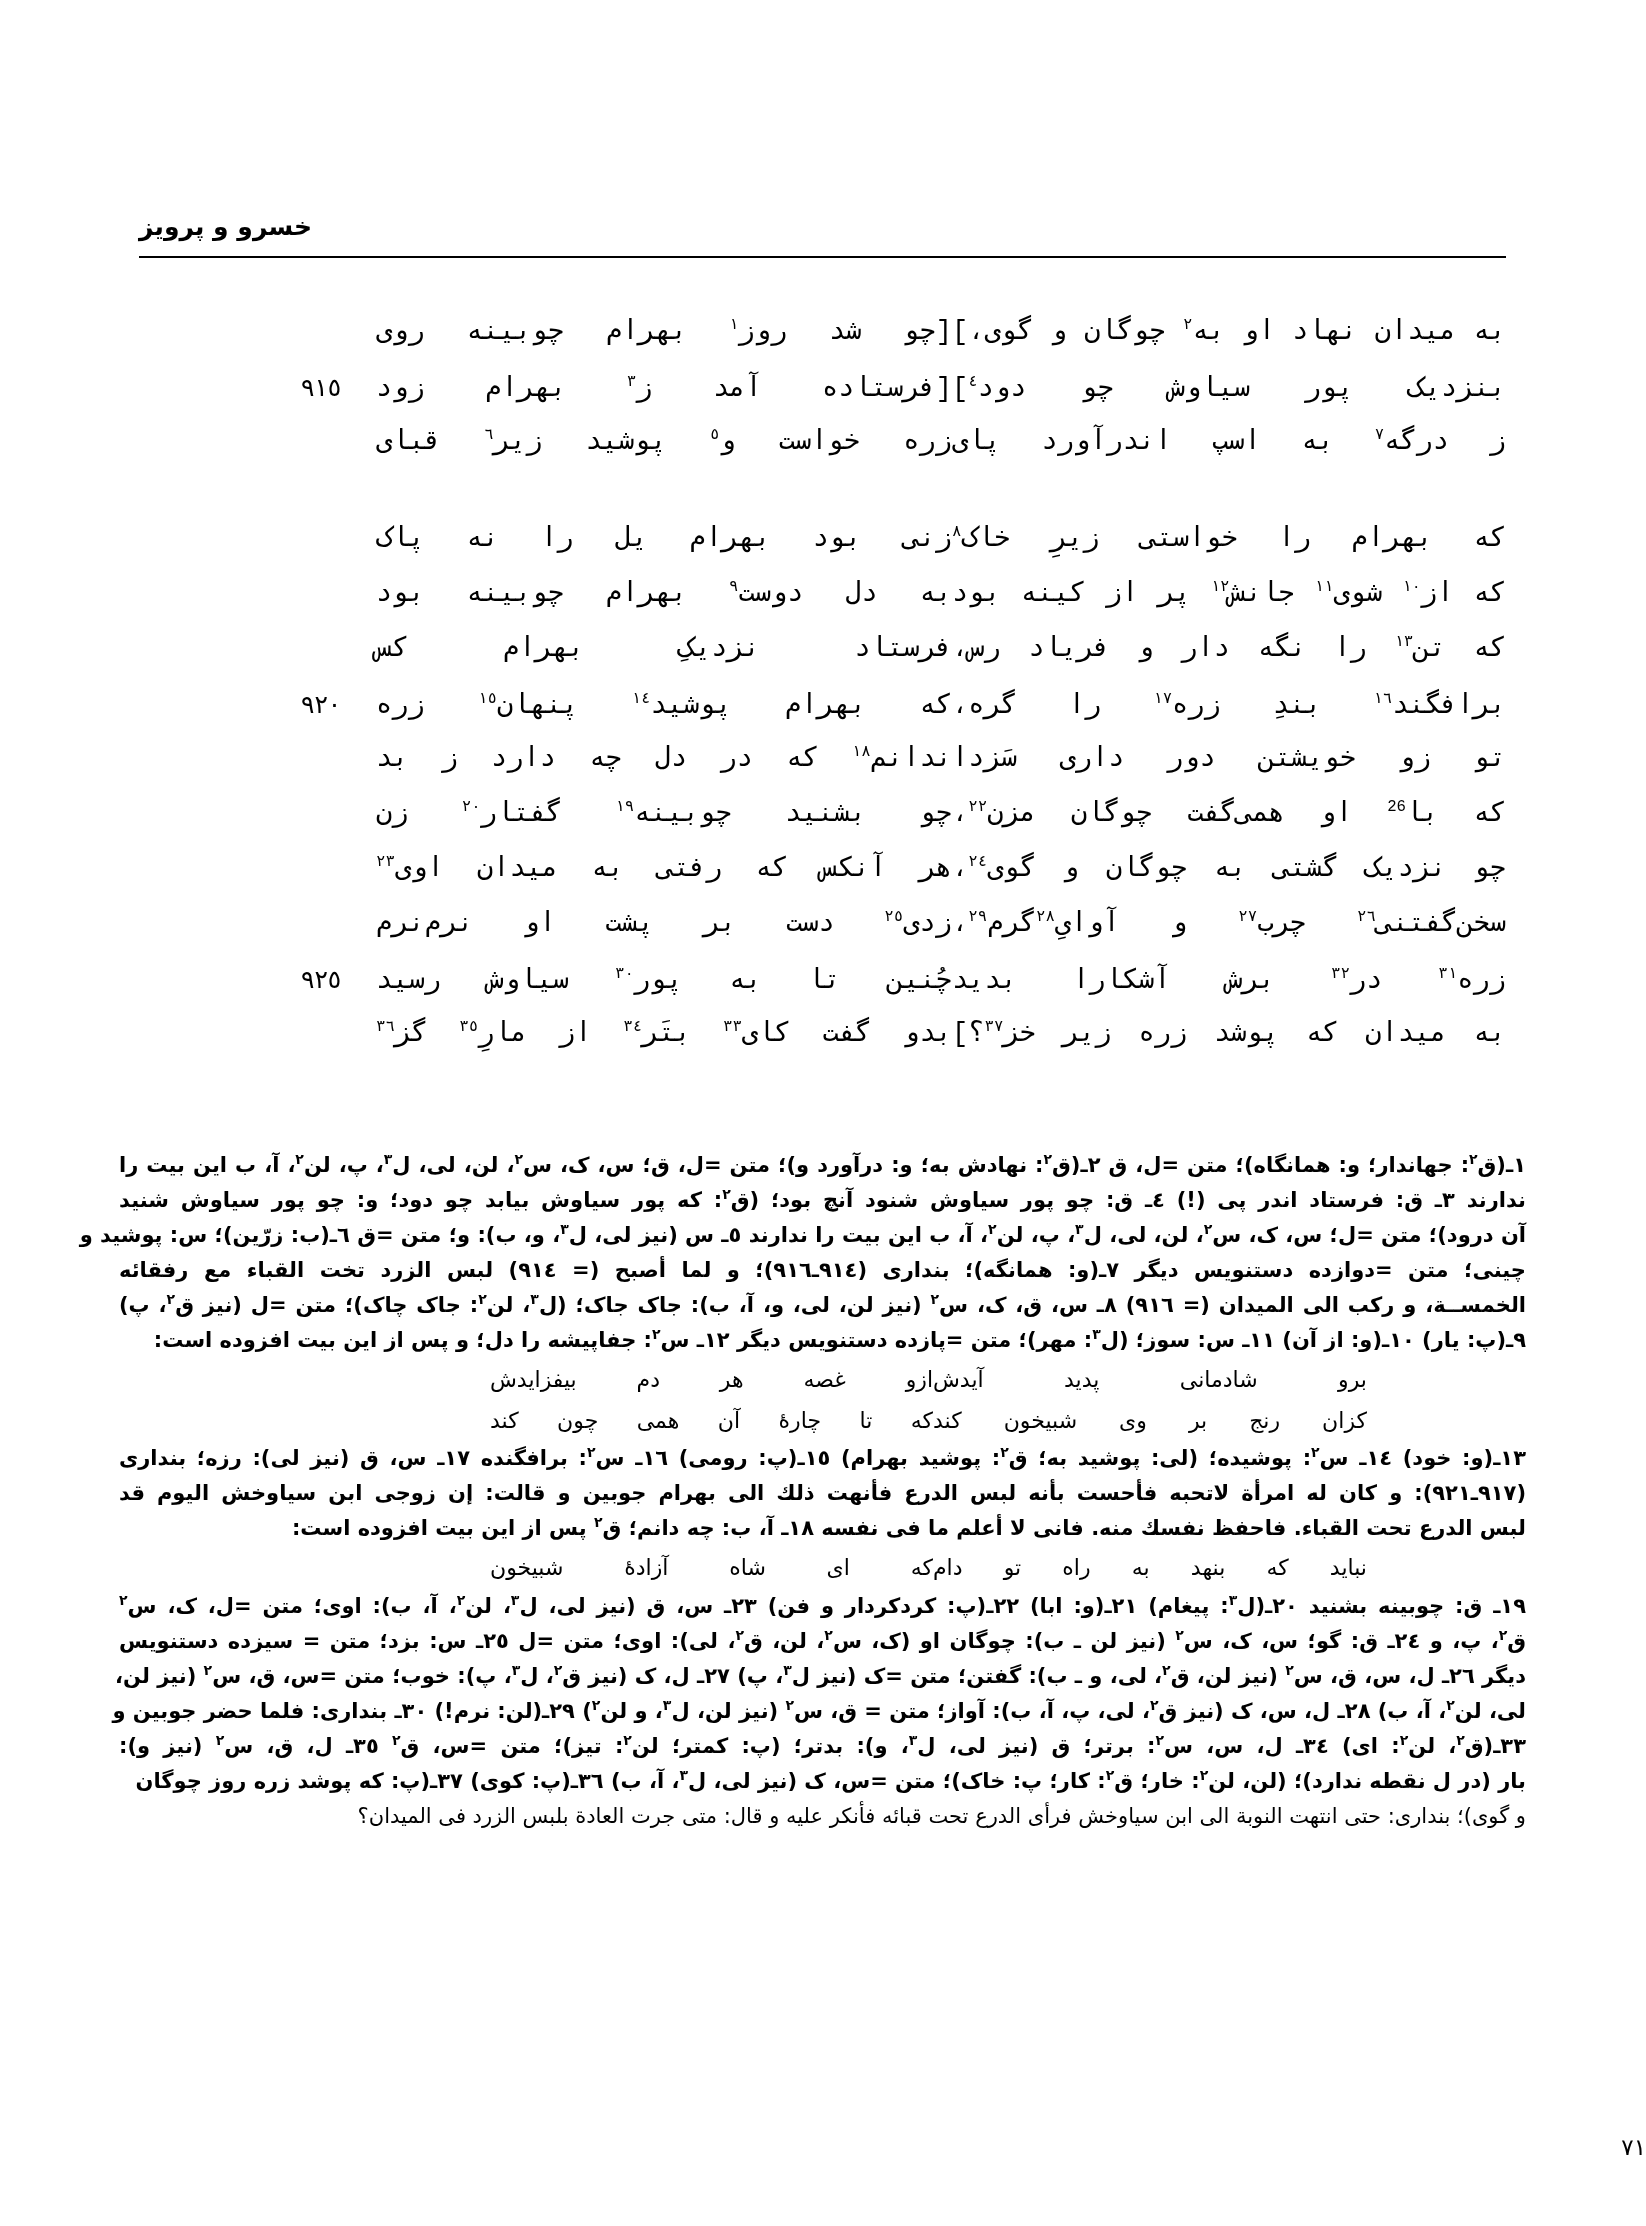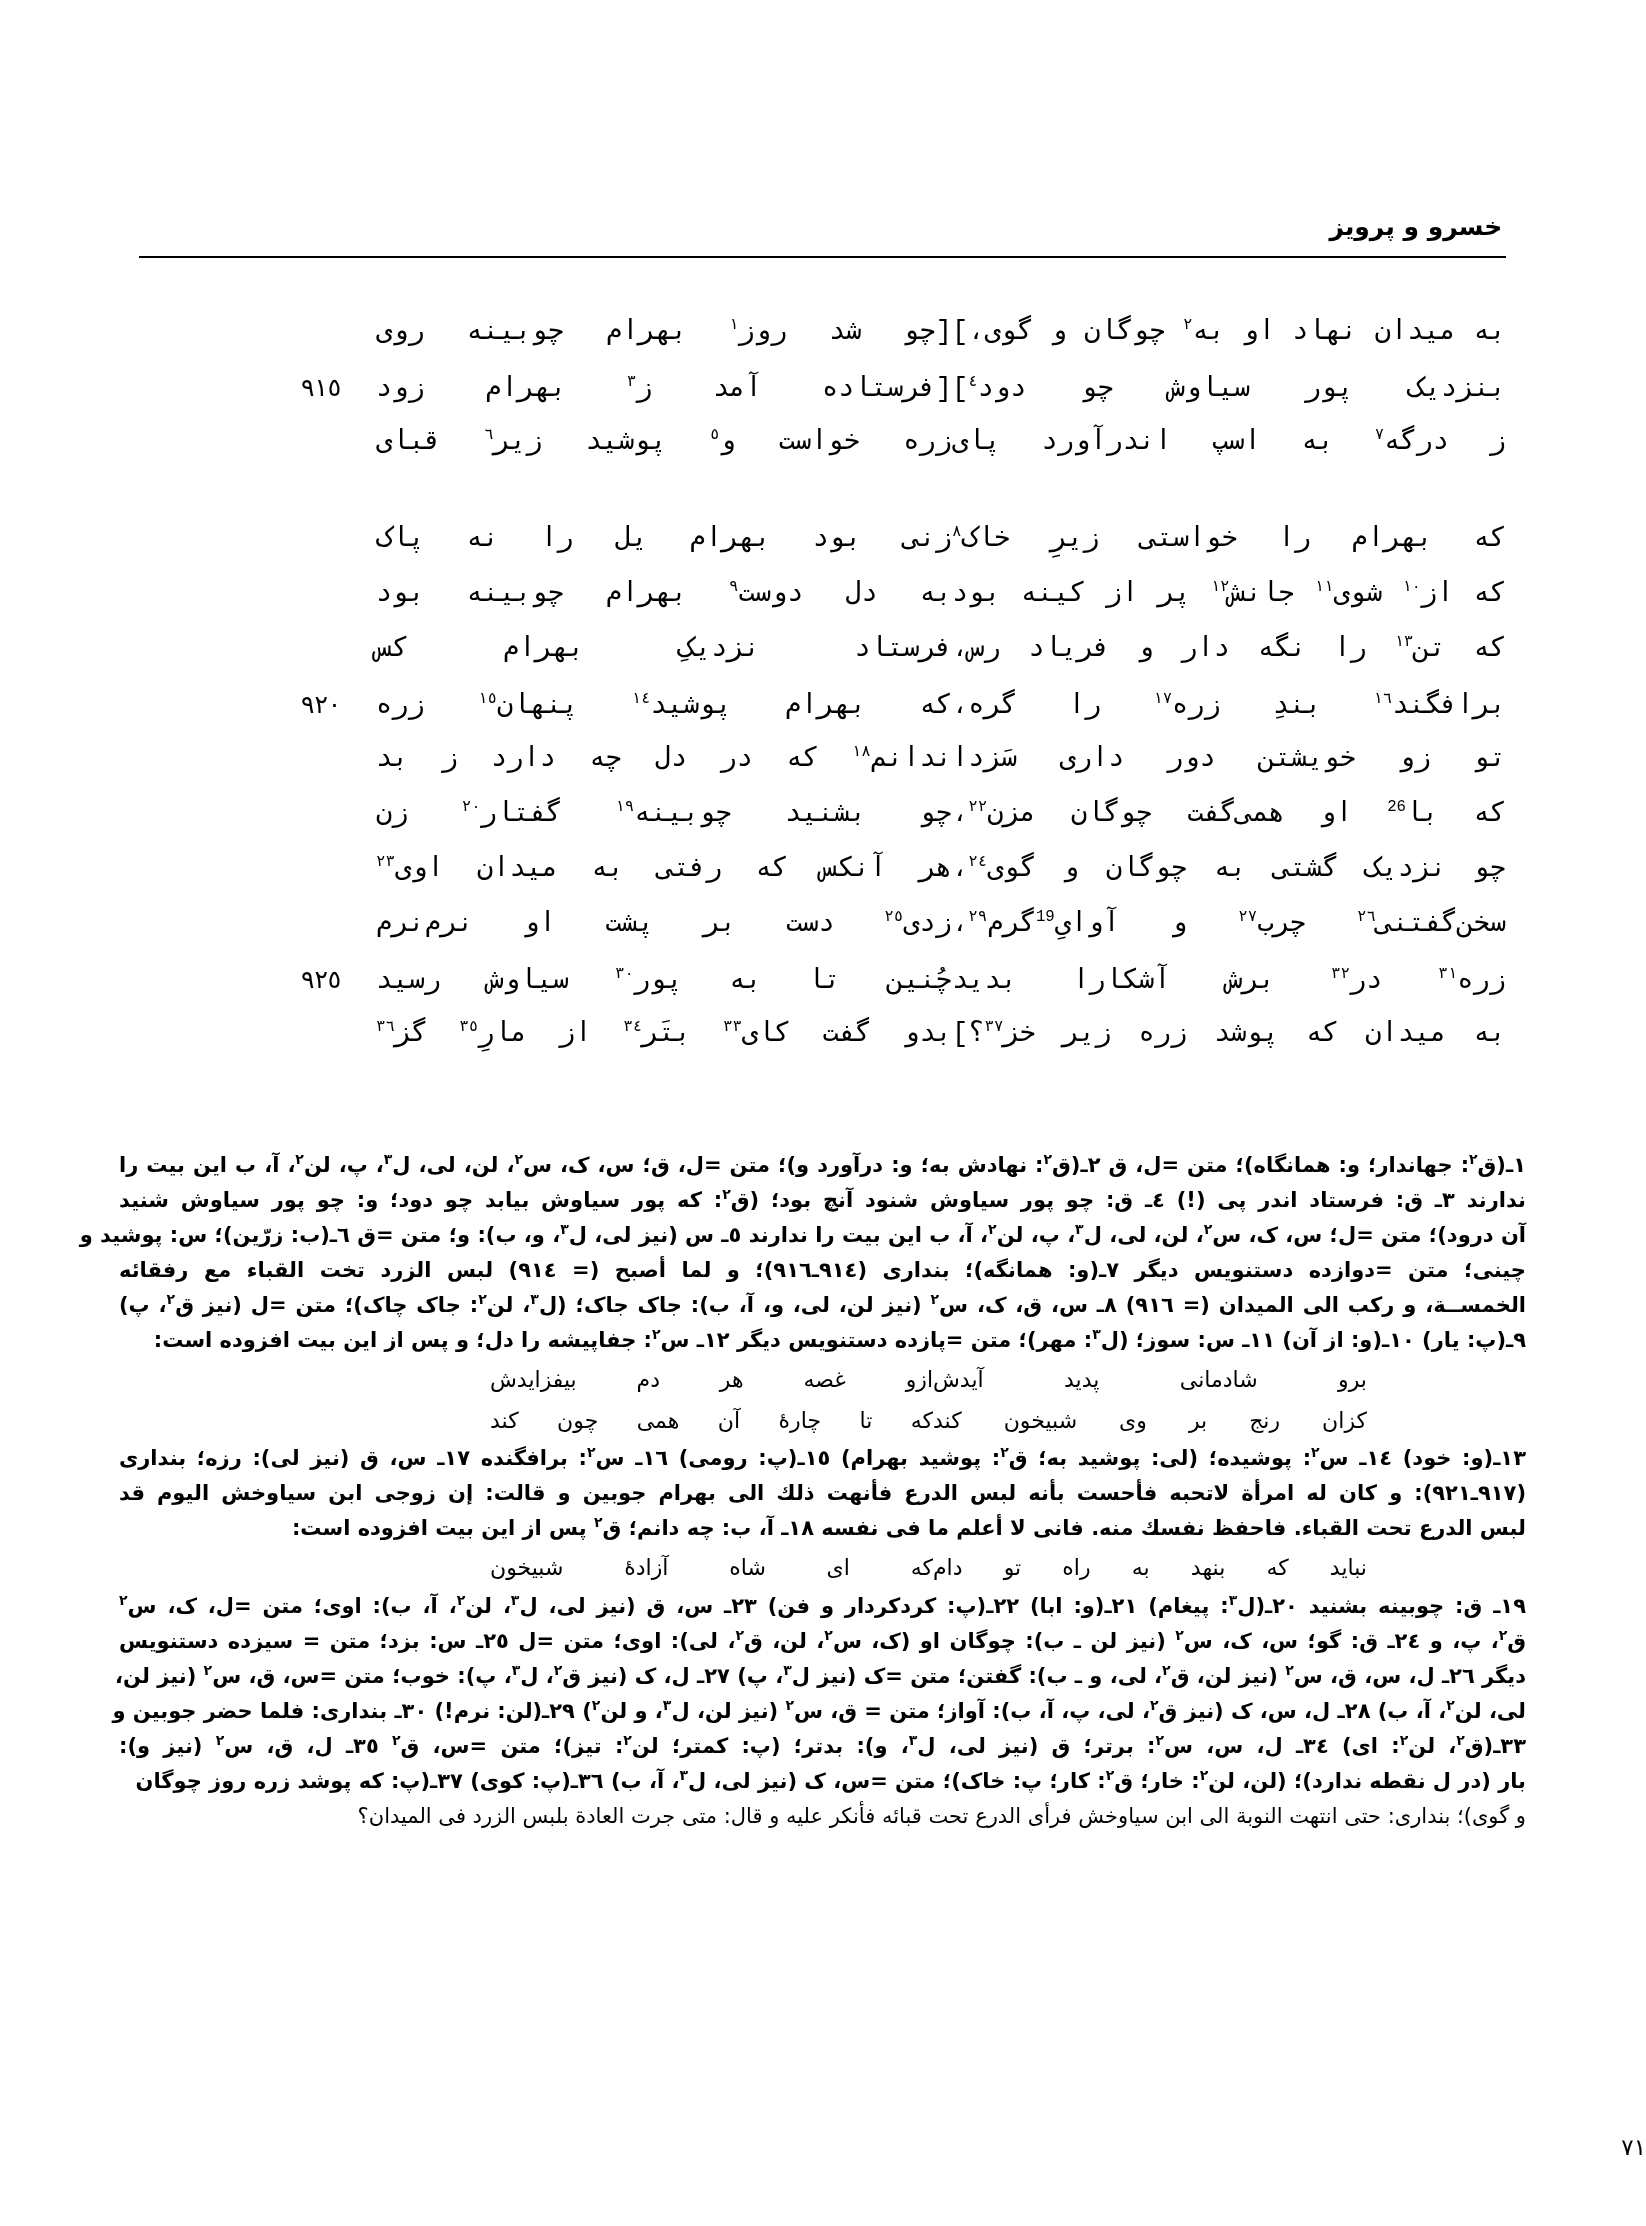--- a/index.html
+++ b/index.html
@@ -25,21 +25,21 @@
     top: 214px;
     right: 140px;
     left: 140px;
     height: 55px;
   }
   #running-head {
     font-size: 25px;
     font-weight: bold;
     line-height: 1;
     letter-spacing: -0.9px;
-    text-align: right;
+    text-align: left;
     padding-right: 3.7px;
   }
   #header-rule {
     position: absolute;
     top: 42px;
     right: 0;
     left: 0;
     border-bottom: 2.8px solid #000;
   }
 
@@ -208,21 +208,21 @@
           <div class="hemistich left">که با<sup class="fn">26</sup> او همی‌گفت چوگان مزن<sup class="fn">٢٢</sup>،</div>
           <div class="hemistich right">چو بشنید چوبینه<sup class="fn">١٩</sup> گفتار<sup class="fn">٢٠</sup> زن</div>
           <div class="verse-no"></div>
         </div>
         <div class="bayt">
           <div class="hemistich left">چو نزدیک گشتی به چوگان و گوی<sup class="fn">٢٤</sup>،</div>
           <div class="hemistich right">هر آنکس که رفتی به میدان اوی<sup class="fn">٢٣</sup></div>
           <div class="verse-no"></div>
         </div>
         <div class="bayt">
-          <div class="hemistich left">سخن‌گفتنی<sup class="fn">٢٦</sup> چرب<sup class="fn">٢٧</sup> و آوایِ<sup class="fn">19</sup>گرم<sup class="fn">٢٩</sup>،</div>
+          <div class="hemistich left">سخن‌گفتنی<sup class="fn">٢٦</sup> چرب<sup class="fn">٢٧</sup> و آوایِ<sup class="fn">٢٨</sup>گرم<sup class="fn">٢٩</sup>،</div>
           <div class="hemistich right">زدی<sup class="fn">٢٥</sup> دست بر پشت او نرم‌نرم</div>
           <div class="verse-no"></div>
         </div>
         <div class="bayt">
           <div class="hemistich left">زره<sup class="fn">٣١</sup> در<sup class="fn">٣٢</sup> برش آشکارا بدید</div>
           <div class="hemistich right">چُنین تا به پور<sup class="fn">٣٠</sup> سیاوش رسید</div>
           <div class="verse-no">٩٢٥</div>
         </div>
         <div class="bayt">
           <div class="hemistich left">به میدان که پوشد زره زیر خز<sup class="fn">٣٧</sup>؟]</div>

